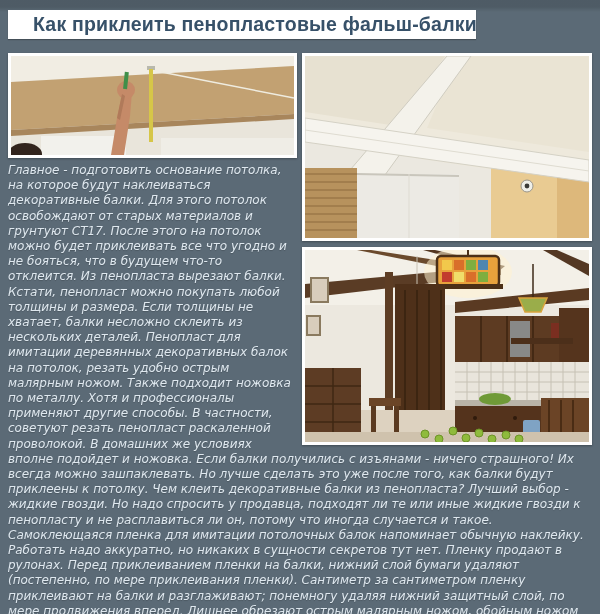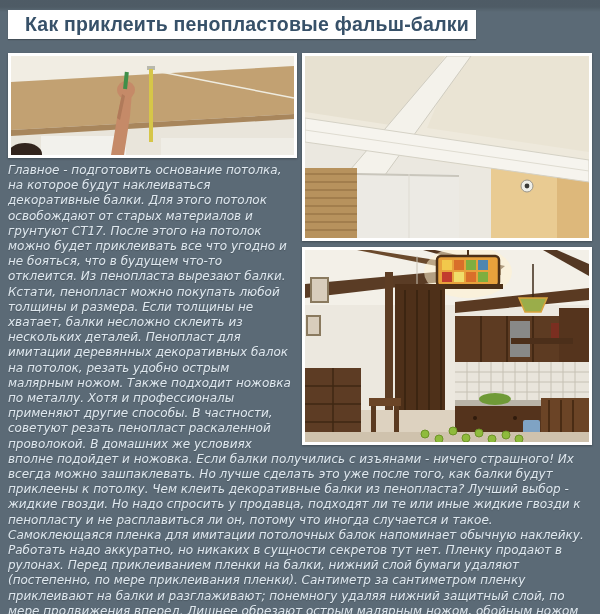--- a/index.html
+++ b/index.html
@@ -26,21 +26,21 @@
   .title-bar{
     background:#ffffff;
     width:468px;height:29px;
     display:flex;align-items:center;
     padding-left:13px;
     box-sizing:border-box;
     margin-bottom:14px;
     box-shadow:0 1px 1px rgba(0,0,0,0.25);
   }
   .title{
-    margin:4px;
+    margin:12px;
     font-family:"Liberation Sans", sans-serif;
     font-weight:bold;
     font-size:19.5px;
     letter-spacing:0.2px;
     color:var(--title-color);
     white-space:nowrap;
   }
   .content{
     font-style:italic;
     color:var(--body-color);

